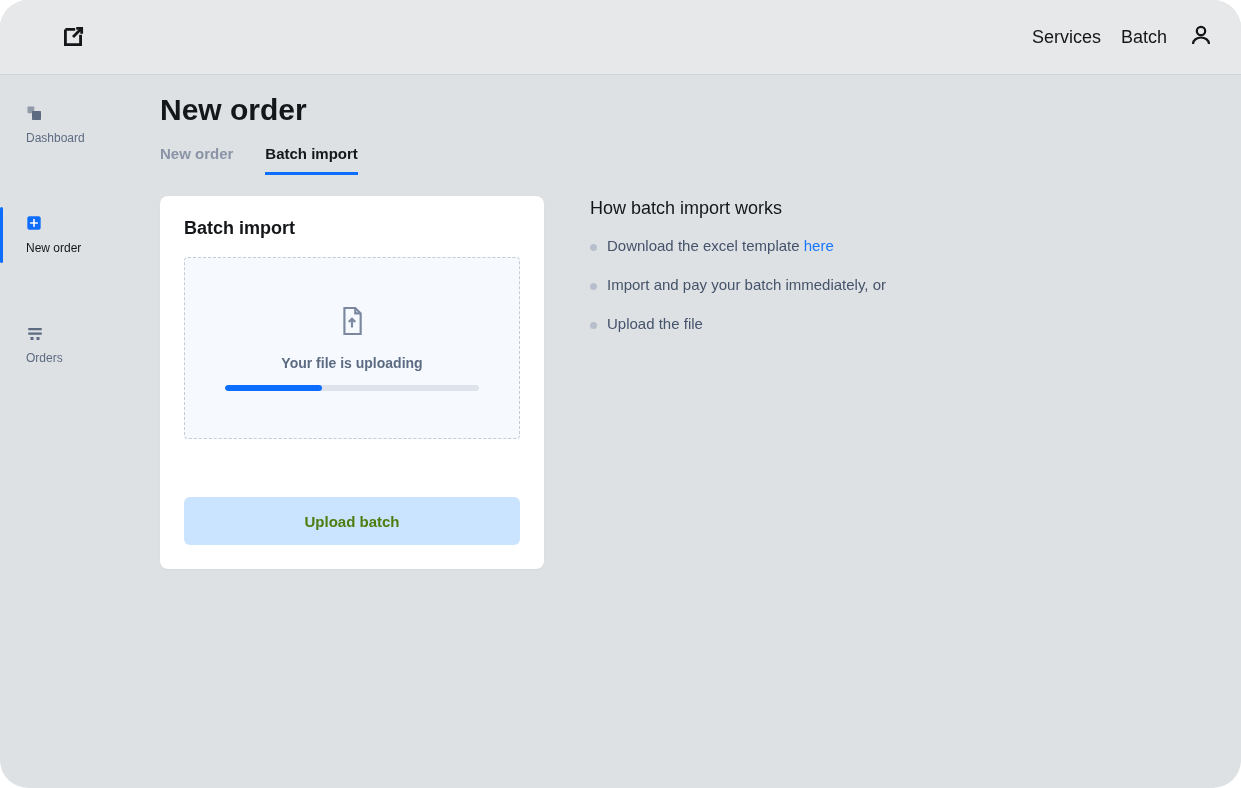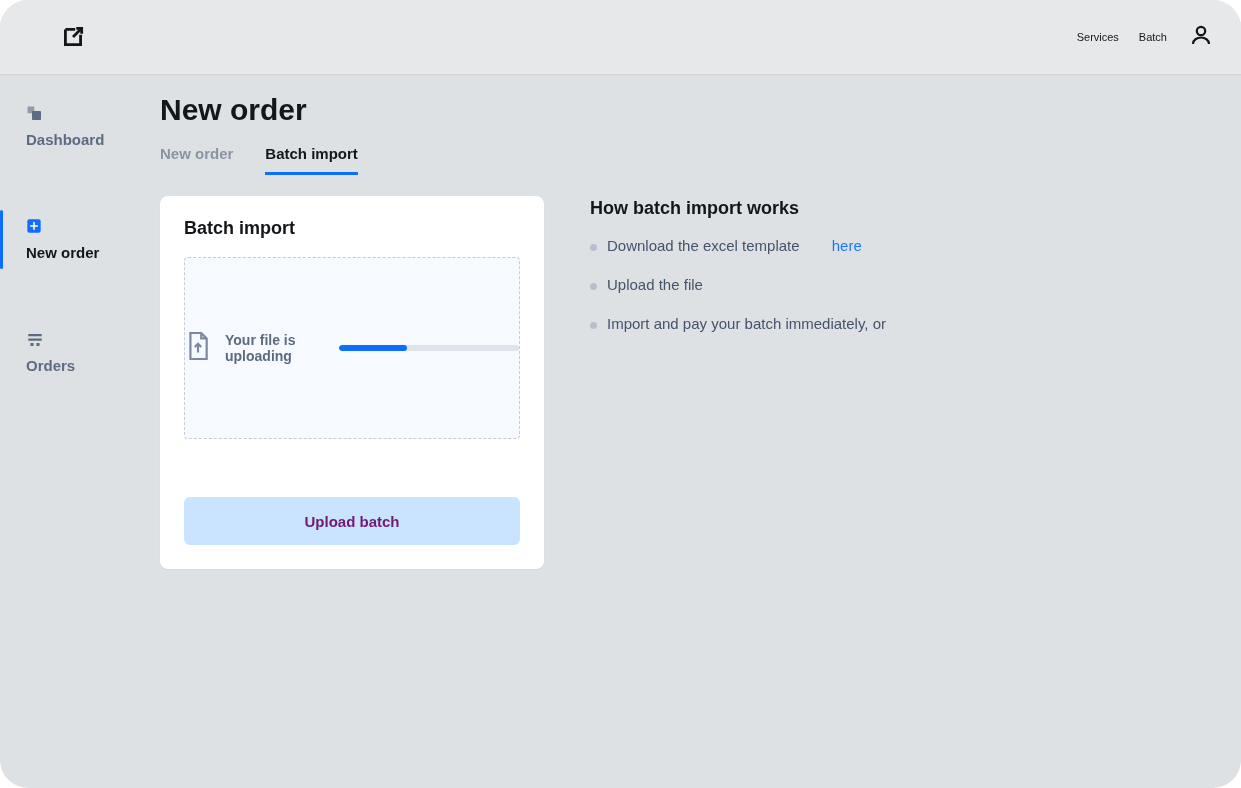--- a/index.html
+++ b/index.html
@@ -14,33 +14,33 @@
   }
   .topbar {
     height: 75px;
     background: #e6e8e9;
     border-bottom: 1px solid #d2d5d7;
     display: flex; align-items: center;
     padding: 0 28px 0 60px;
   }
   .topbar .logo { width: 26px; height: 26px; color:#14171a; }
   .topbar .spacer { flex: 1; }
-  .topbar .tlink { font-size: 11px; color:#14171a; margin-left:20px; cursor:pointer; }
+  .topbar .tlink { font-size: 18px; color:#14171a; margin-left:20px; cursor:pointer; }
   .topbar .avatar { margin-left:22px; color:#14171a; }
 
   .body { flex:1; display:flex; min-height:0; }
   .sidebar {
     width: 160px; padding-top: 10px;
     display:flex; flex-direction:column;
   }
   .side-item {
     padding: 20px 0 20px 26px;
     display:flex; flex-direction:column; gap:8px;
     color:#5d6b82; cursor:pointer;
-    font-size:15px; font-weight:700;
+    font-size:12px; font-weight:400;
     position:relative;
   }
   .side-item .icon { width:18px; height:18px; color:#5d6b82; }
   .side-item.active { color:#14171a; }
   .side-item.active .icon { color:#0d6efd; }
   .side-item.active::before {
     content:""; position:absolute; left:0; top:12px; bottom:12px; width:3px; background:#0d6efd; border-radius:2px;
   }
   .side-gap { height:30px; }
 
@@ -57,40 +57,40 @@
     width:384px; background:#fff; border-radius:8px;
     padding:22px 24px 24px 24px;
     box-shadow: 0 1px 2px rgba(0,0,0,0.04);
   }
   .card h3 { font-size:18px; font-weight:700; color:#14171a; margin-bottom:18px; }
 
   .dropzone {
     border:1px dashed #c5ccd6; border-radius:4px;
     background:#f6faff;
     height:182px;
-    display:flex; flex-direction:row; align-items:center; justify-content:center;
+    display:flex; flex-direction:column; align-items:center; justify-content:center;
     gap:14px;
   }
   .dropzone .file-icon { color:#7b88a0; }
   .dropzone .msg { font-size:14px; font-weight:700; color:#5d6b82; }
   .progress { width:254px; height:6px; background:#dfe4ec; border-radius:4px; overflow:hidden; }
   .progress .bar { height:100%; background:#0d6efd; border-radius:4px; }
 
   .upload-btn {
     margin-top:58px; width:100%; height:48px;
-    background:#cae3ff; color:#701a75; font-weight:700; font-size:15px;
+    background:#cae3ff; color:#4d7c0f; font-weight:700; font-size:15px;
     border:none; border-radius:6px; cursor:not-allowed;
   }
 
   .info { padding-top:2px; }
-  .info h3 { font-size:18px; font-weight:700; color:#14171a; margin-bottom:18px; }
+  .info h3 { font-size:18px; font-weight:400; color:#14171a; margin-bottom:18px; }
   .info ul { list-style:none; }
   .info li { display:flex; align-items:flex-start; gap:10px; font-size:15px; color:#45536b; margin-bottom:22px; }
   .info li .dot { width:7px; height:7px; border-radius:50%; background:#b7bfcc; margin-top:7px; flex:0 0 auto; }
-  .info a { color:#1877ff; text-decoration:none;margin-left:28px; }
+  .info a { color:#1877ff; text-decoration:none; }
 </style>
 </head>
 <body>
 
 <div class="app">
 
   <div class="topbar">
     <span class="logo">
       <svg width="26" height="26" viewBox="0 0 24 24" fill="none" stroke="currentColor" stroke-width="2.6">
         <path d="M5 5 H14"></path>
@@ -178,24 +178,24 @@
           <h3>How batch import works</h3>
           <ul>
             <li>
               <span class="dot"></span>
               <span>
                 <span>Download the excel template </span><a href="#">here</a>
               </span>
             </li>
             <li>
                 <span class="dot"></span>
-                <span>Upload the file</span>
+                <span>Import and pay your batch immediately, or</span>
               </li>
             <li>
                 <span class="dot"></span>
-                <span>Import and pay your batch immediately, or</span>
+                <span>Upload the file</span>
               </li>
           </ul>
         </div>
       </div>
     </div>
   </div>
 </div>
 
 </body></html>

